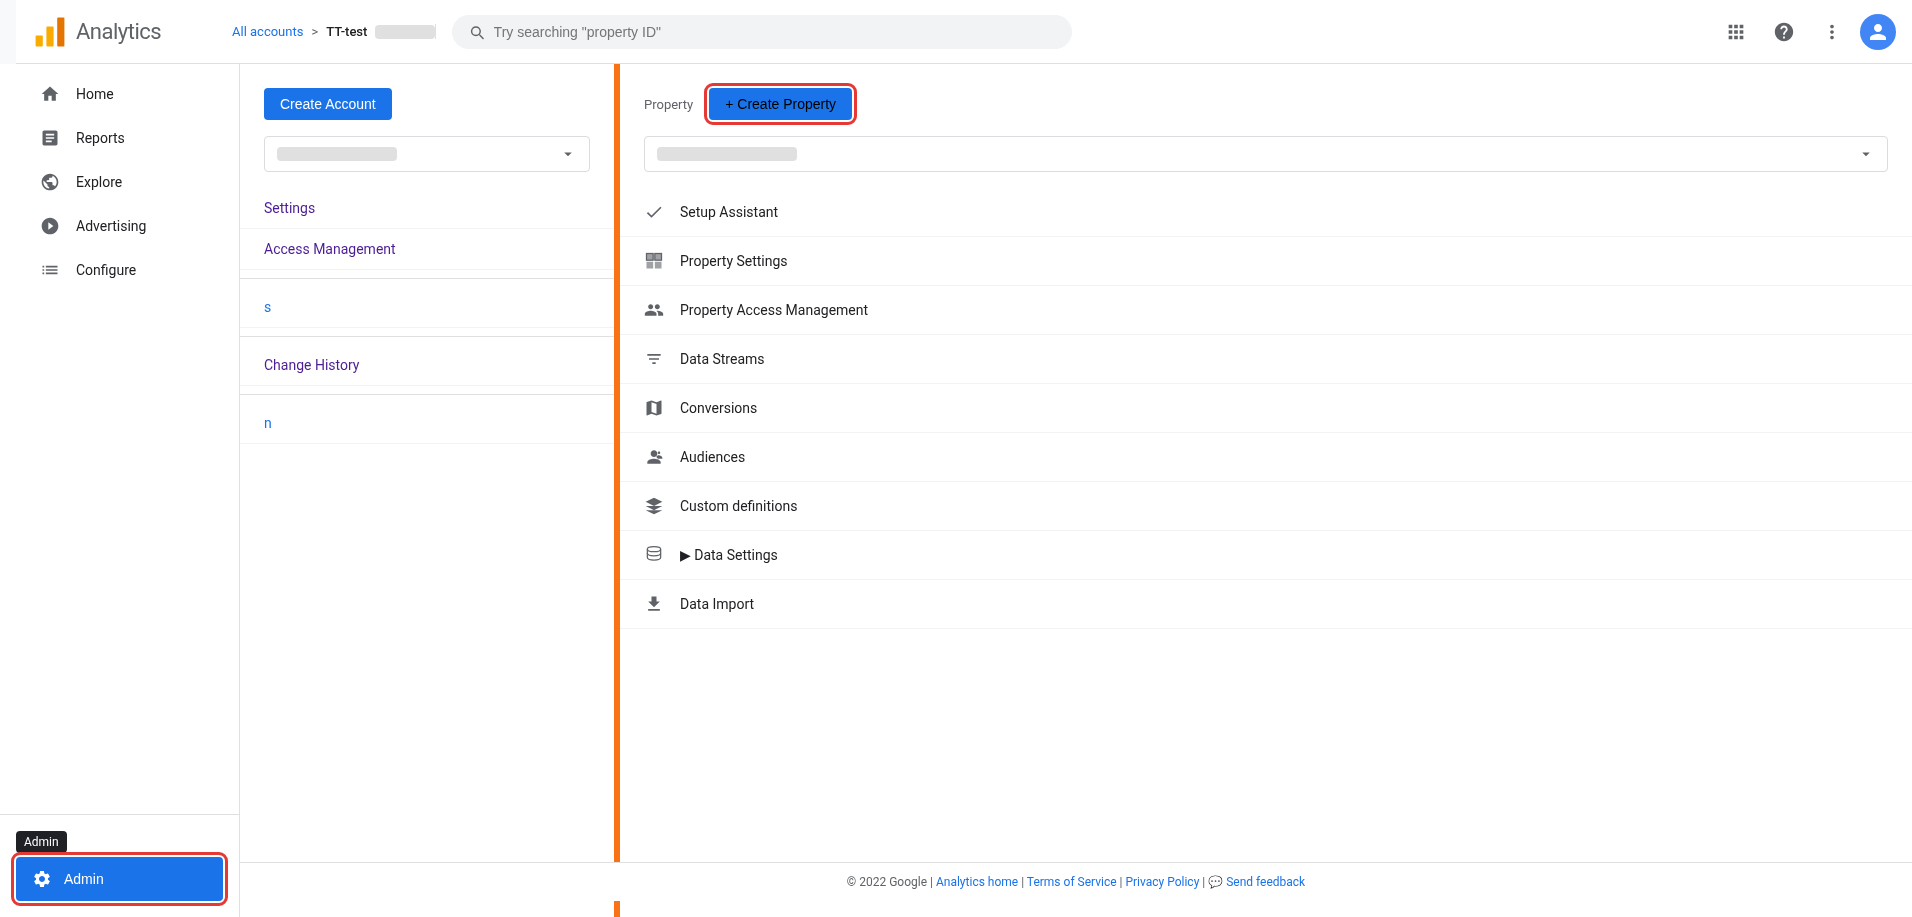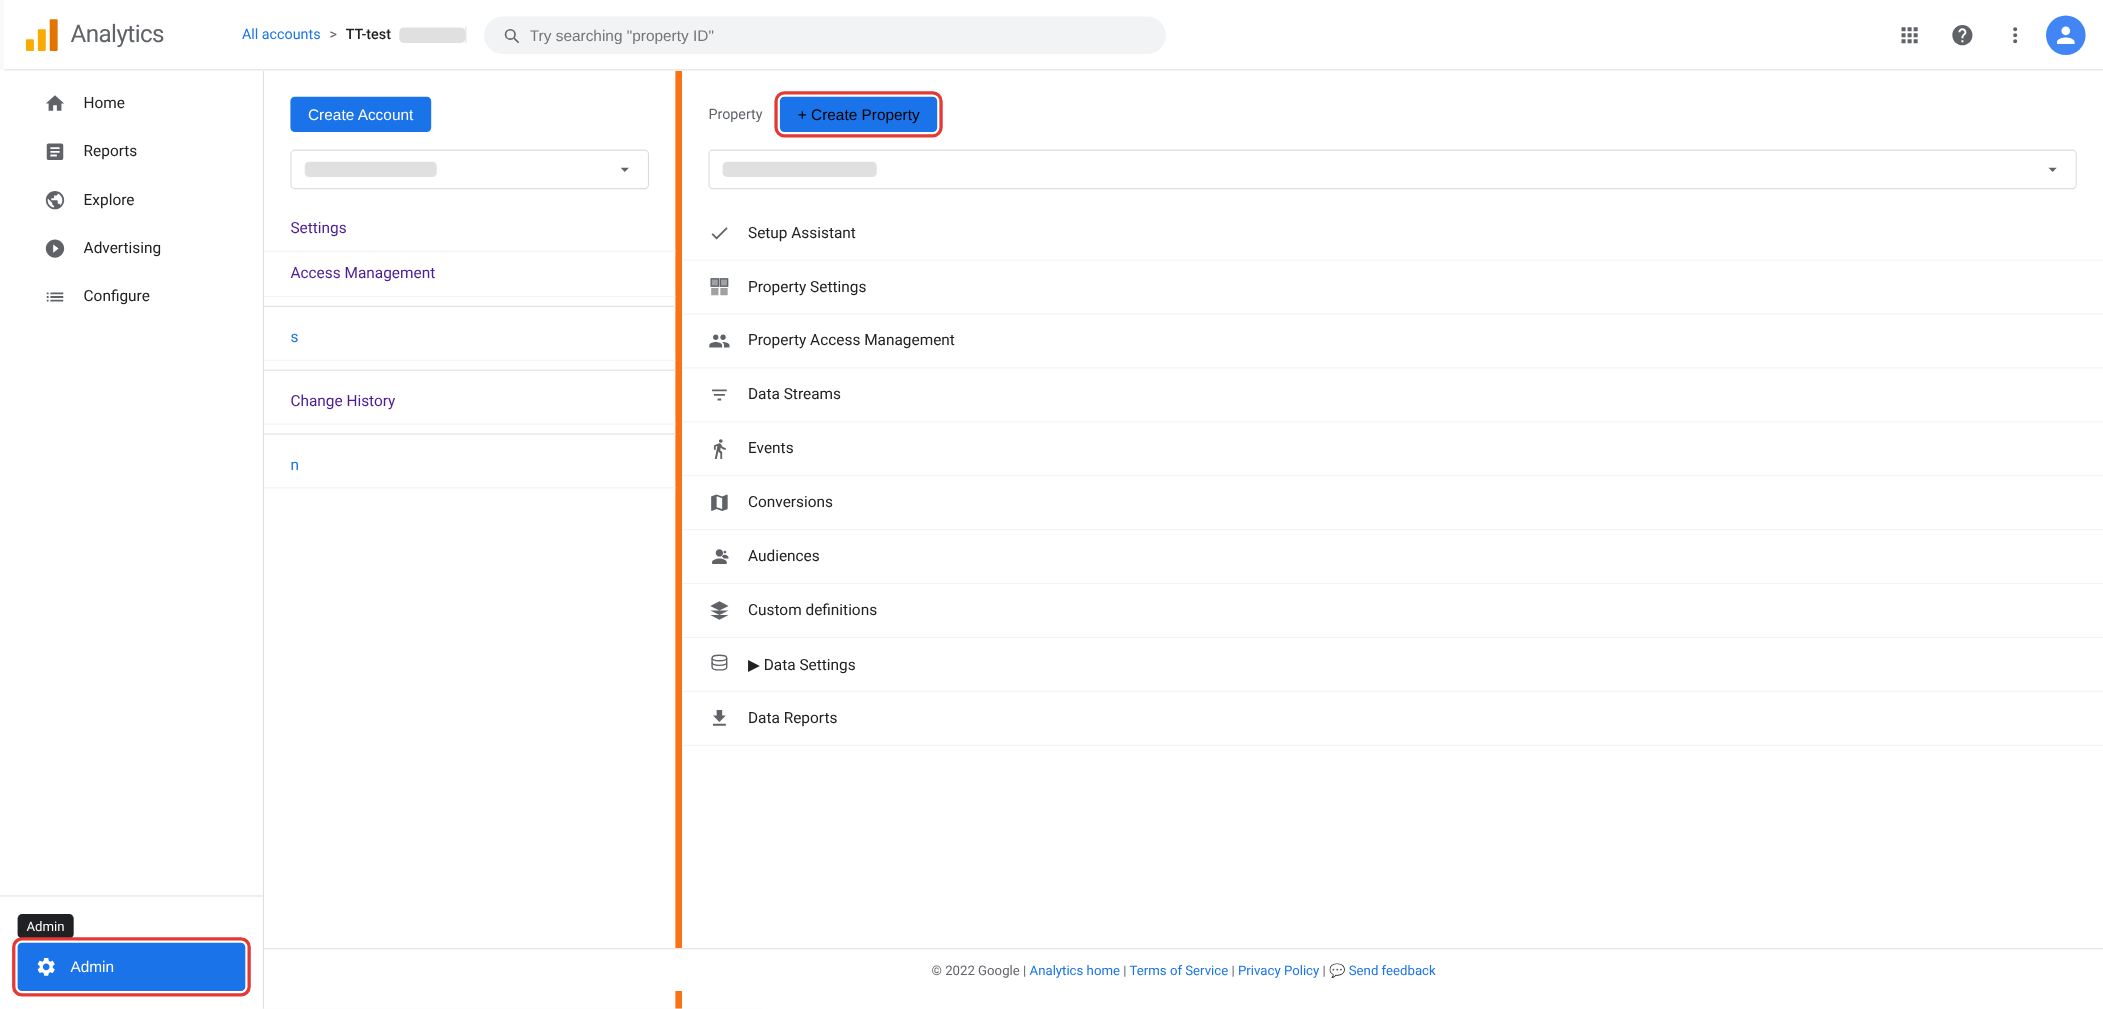--- a/index.html
+++ b/index.html
@@ -5,21 +5,21 @@
     * { margin: 0; padding: 0; box-sizing: border-box; }
     body { font-family: 'Google Sans', Roboto, Arial, sans-serif; background: #f8f9fa; color: #202124; width: 1912px; min-height: 917px; overflow-x: hidden; }
 
     
     .header {
       display: flex; align-items: center;
       background: #fff;
       height: 64px;
       padding: 0 16px;
       border-bottom: 1px solid #e0e0e0;
-      position: fixed; top: 0; left: 4px; right: 0; z-index: 100;
+      position: fixed; top: 0; left: 16px; right: 0; z-index: 100;
     }
     .header-logo { display: flex; align-items: center; gap: 8px; min-width: 200px; }
     .logo-icon { width: 36px; height: 36px; }
     .logo-text { font-size: 22px; color: #5f6368; font-weight: 400; letter-spacing: -0.5px; }
     .header-account { display: flex; align-items: flex-end; gap: 4px; font-size: 13px; color: #5f6368; margin-right: 16px; border-right: 1px solid #e0e0e0; }
     .search-bar {
       flex: 1; max-width: 620px;
       display: flex; align-items: center;
       background: #f1f3f4; border-radius: 24px;
       padding: 8px 16px; gap: 8px;
@@ -309,28 +309,20 @@
 
       <div class="property-menu-item">
         <span class="menu-icon">
           <svg width="20" height="20" viewBox="0 0 24 24" fill="#5f6368">
             <path d="M4 6h16v2H4zm2 5h12v2H6zm4 5h4v2h-4z"></path>
           </svg>
         </span>
         <span>Data Streams</span>
       </div>
 
-      <div class="property-menu-item">
-        <span class="menu-icon">
-          <svg width="20" height="20" viewBox="0 0 24 24" fill="#5f6368">
-            <path d="M13.5 5.5c1.1 0 2-.9 2-2s-.9-2-2-2-2 .9-2 2 .9 2 2 2zM9.8 8.9L7 23h2.1l1.8-8 2.1 2v6h2v-7.5l-2.1-2 .6-3C14.8 12 16.8 13 19 13v-2c-1.9 0-3.5-1-4.3-2.4l-1-1.6c-.4-.6-1-1-1.7-1-.3 0-.5.1-.8.1L6 8.3V13h2V9.6l1.8-.7"></path>
-          </svg>
-        </span>
-        <span>Events</span>
-      </div>
 
       <div class="property-menu-item">
         <span class="menu-icon">
           <svg width="20" height="20" viewBox="0 0 24 24" fill="#5f6368">
             <path d="M20.5 3l-.16.03L15 5.1 9 3 3.36 4.9c-.21.07-.36.25-.36.48V20.5c0 .28.22.5.5.5l.16-.03L9 18.9l6 2.1 5.64-1.9c.21-.07.36-.25.36-.48V3.5c0-.28-.22-.5-.5-.5zM15 19l-6-2.11V5l6 2.11V19z"></path>
           </svg>
         </span>
         <span>Conversions</span>
       </div>
 
@@ -363,21 +355,21 @@
         </span>
         <span>▶ Data Settings</span>
       </div>
 
       <div class="property-menu-item">
         <span class="menu-icon">
           <svg width="20" height="20" viewBox="0 0 24 24" fill="#5f6368">
             <path d="M19 9h-4V3H9v6H5l7 7 7-7zM5 18v2h14v-2H5z"></path>
           </svg>
         </span>
-        <span>Data Reports</span>
+        <span>Data Import</span>
       </div>
     </div>
   </div>
 </main>
 
 <footer class="footer">
   <span>© 2022 Google</span>
   <span> | </span>
   <a href="#">Analytics home</a>
   <span> | </span>

